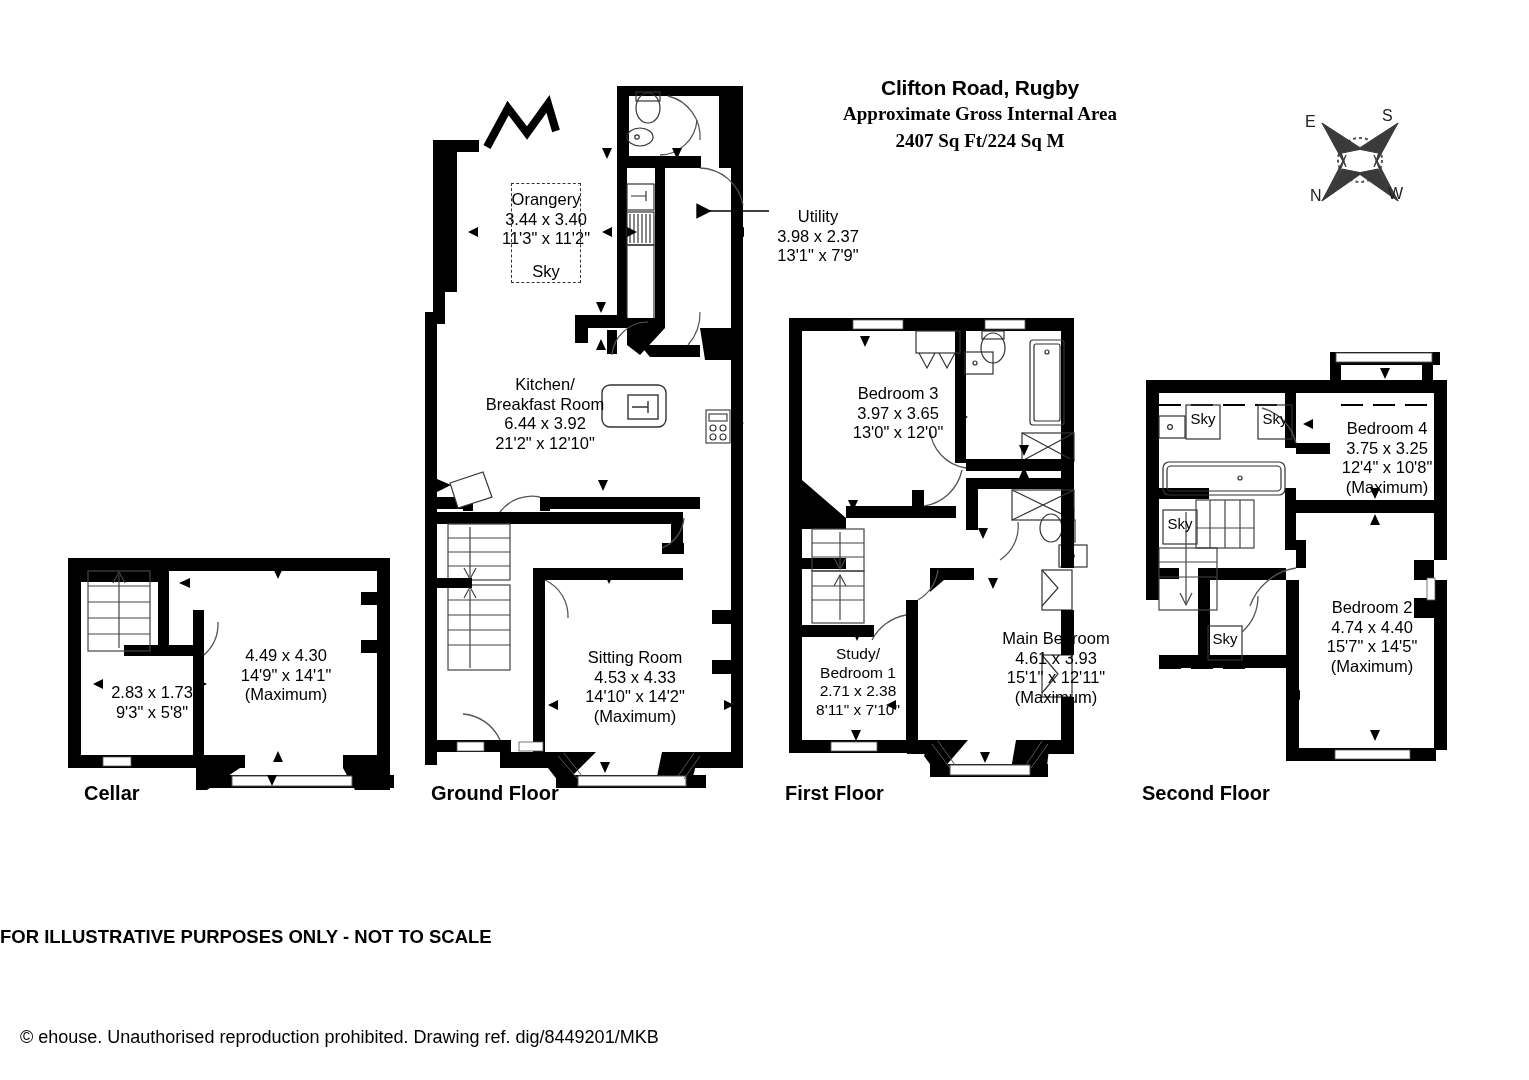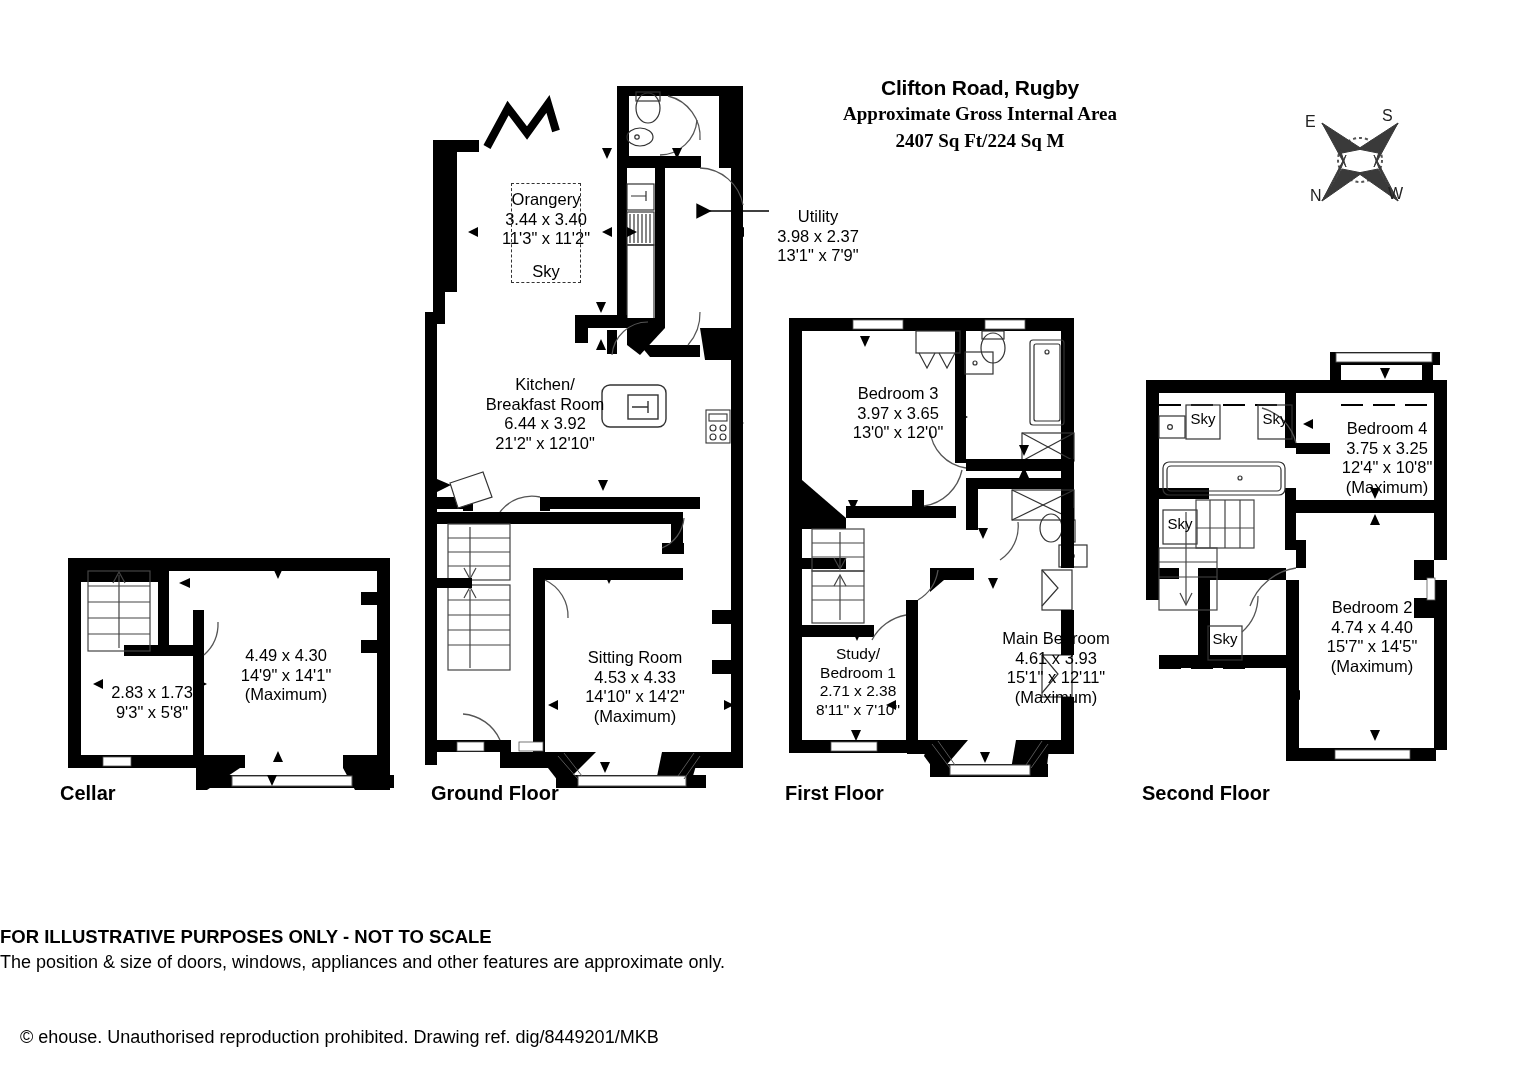--- a/index.html
+++ b/index.html
@@ -530,22 +530,21 @@
   <div>4.74 x 4.40</div>
   <div>15'7" x 14'5"</div>
   <div>(Maximum)</div>
 </div>
 
 <div class="sky" style="left:1180px;top:410px;width:46px;">Sky</div>
 <div class="sky" style="left:1252px;top:410px;width:46px;">Sky</div>
 <div class="sky" style="left:1157px;top:515px;width:46px;">Sky</div>
 <div class="sky" style="left:1202px;top:630px;width:46px;">Sky</div>
 
-<div class="flab" style="left:60px;top:782px;">Cellar</div>
+<div class="flab" style="left:84px;top:782px;">Cellar</div>
 <div class="flab" style="left:431px;top:782px;">Ground Floor</div>
 <div class="flab" style="left:785px;top:782px;">First Floor</div>
 <div class="flab" style="left:1142px;top:782px;">Second Floor</div>
 
 <div class="foot f-b" style="top:926px;">FOR ILLUSTRATIVE PURPOSES ONLY - NOT TO SCALE</div>
-<div class="foot f-n" style="top:952px;">The position &amp; size of doors, windows, appliances and other features are approximate only.</div>
 <div class="foot f-n" style="top:1027px;padding-left:20px;">© ehouse. Unauthorised reproduction prohibited. Drawing ref. dig/8449201/MKB</div>
 
 </div>
 
 </body></html>

